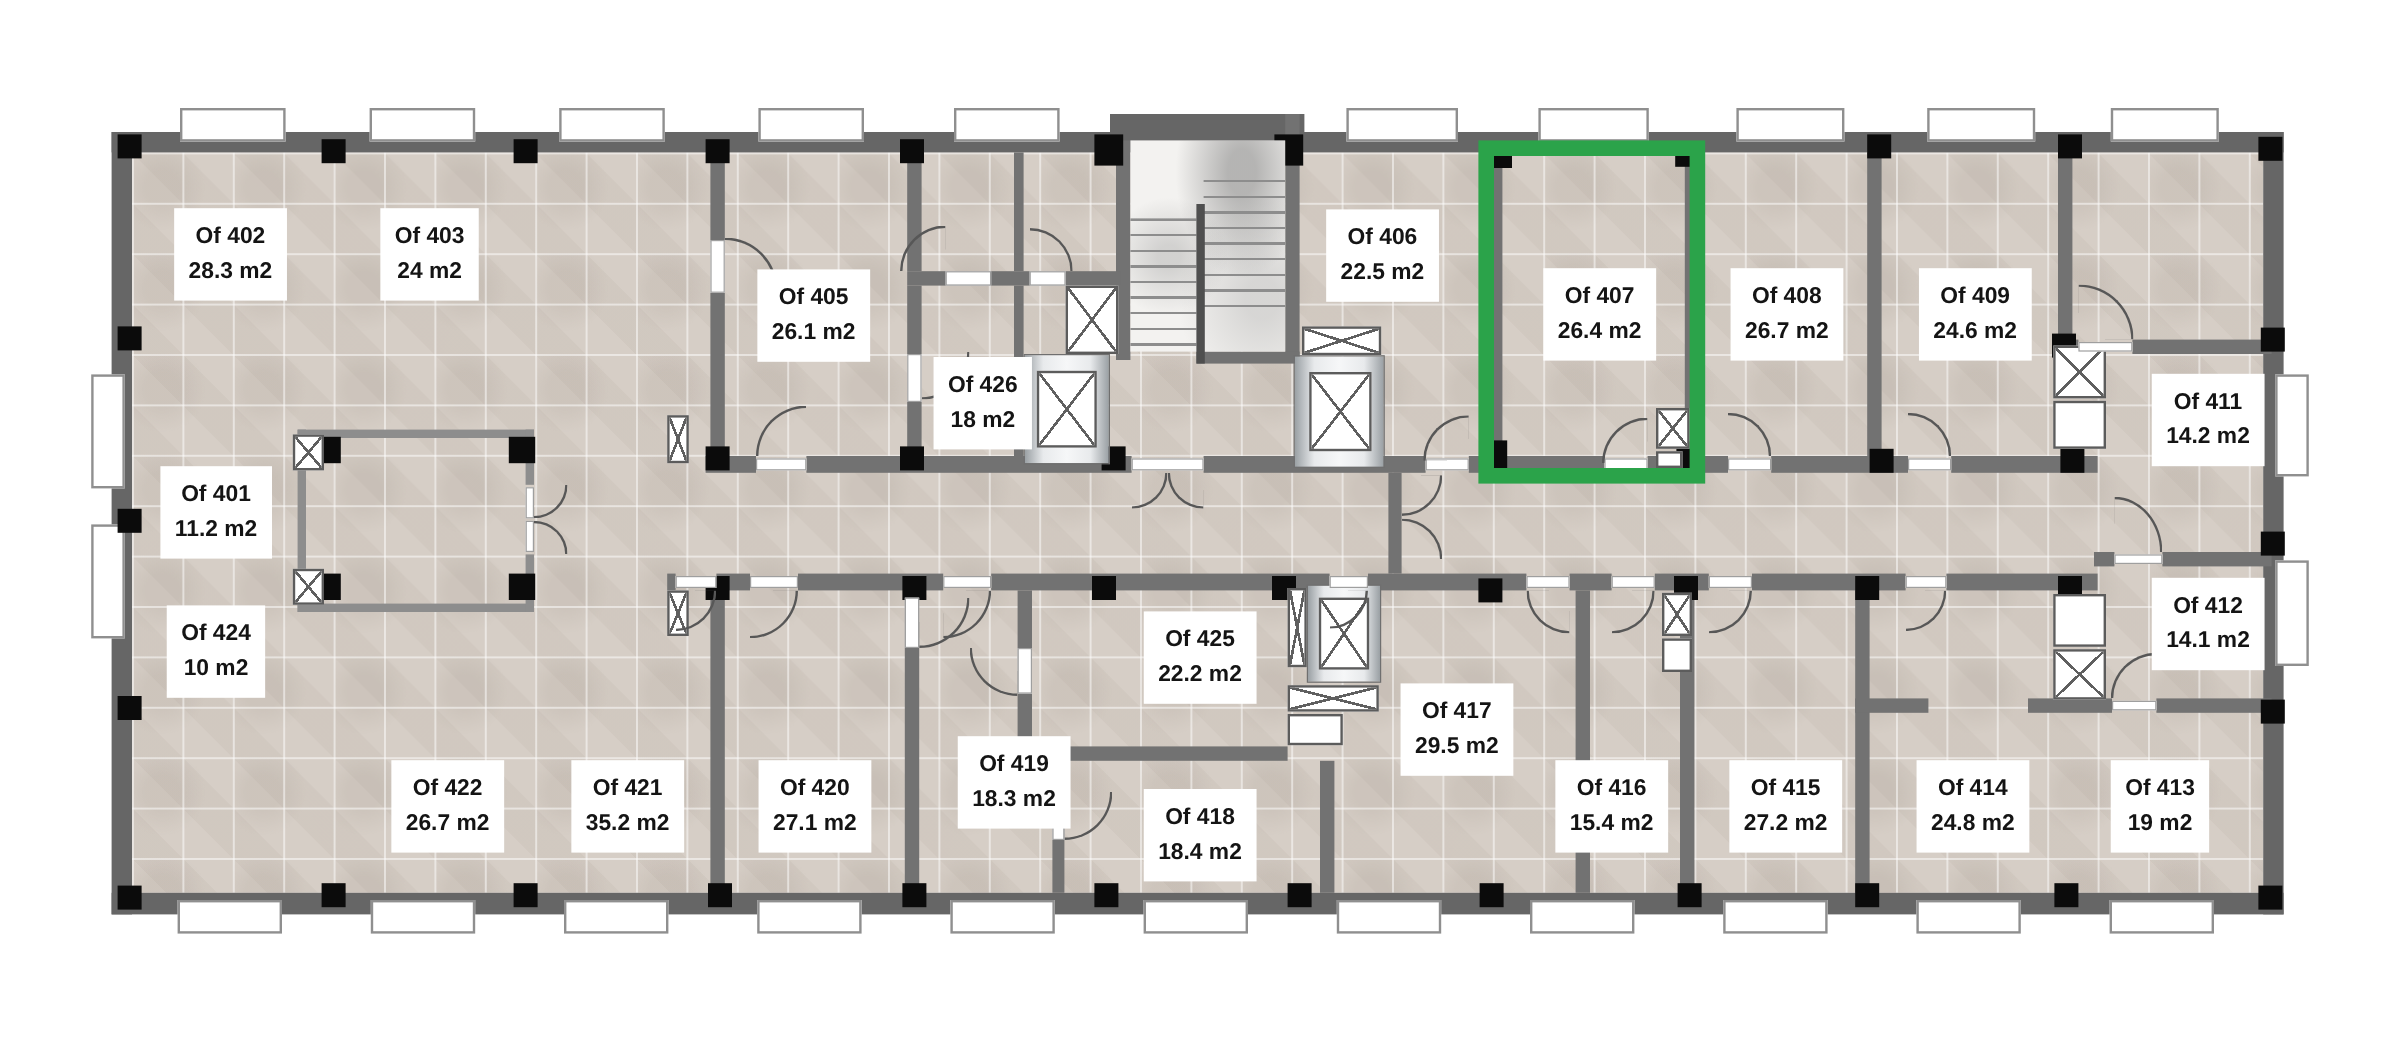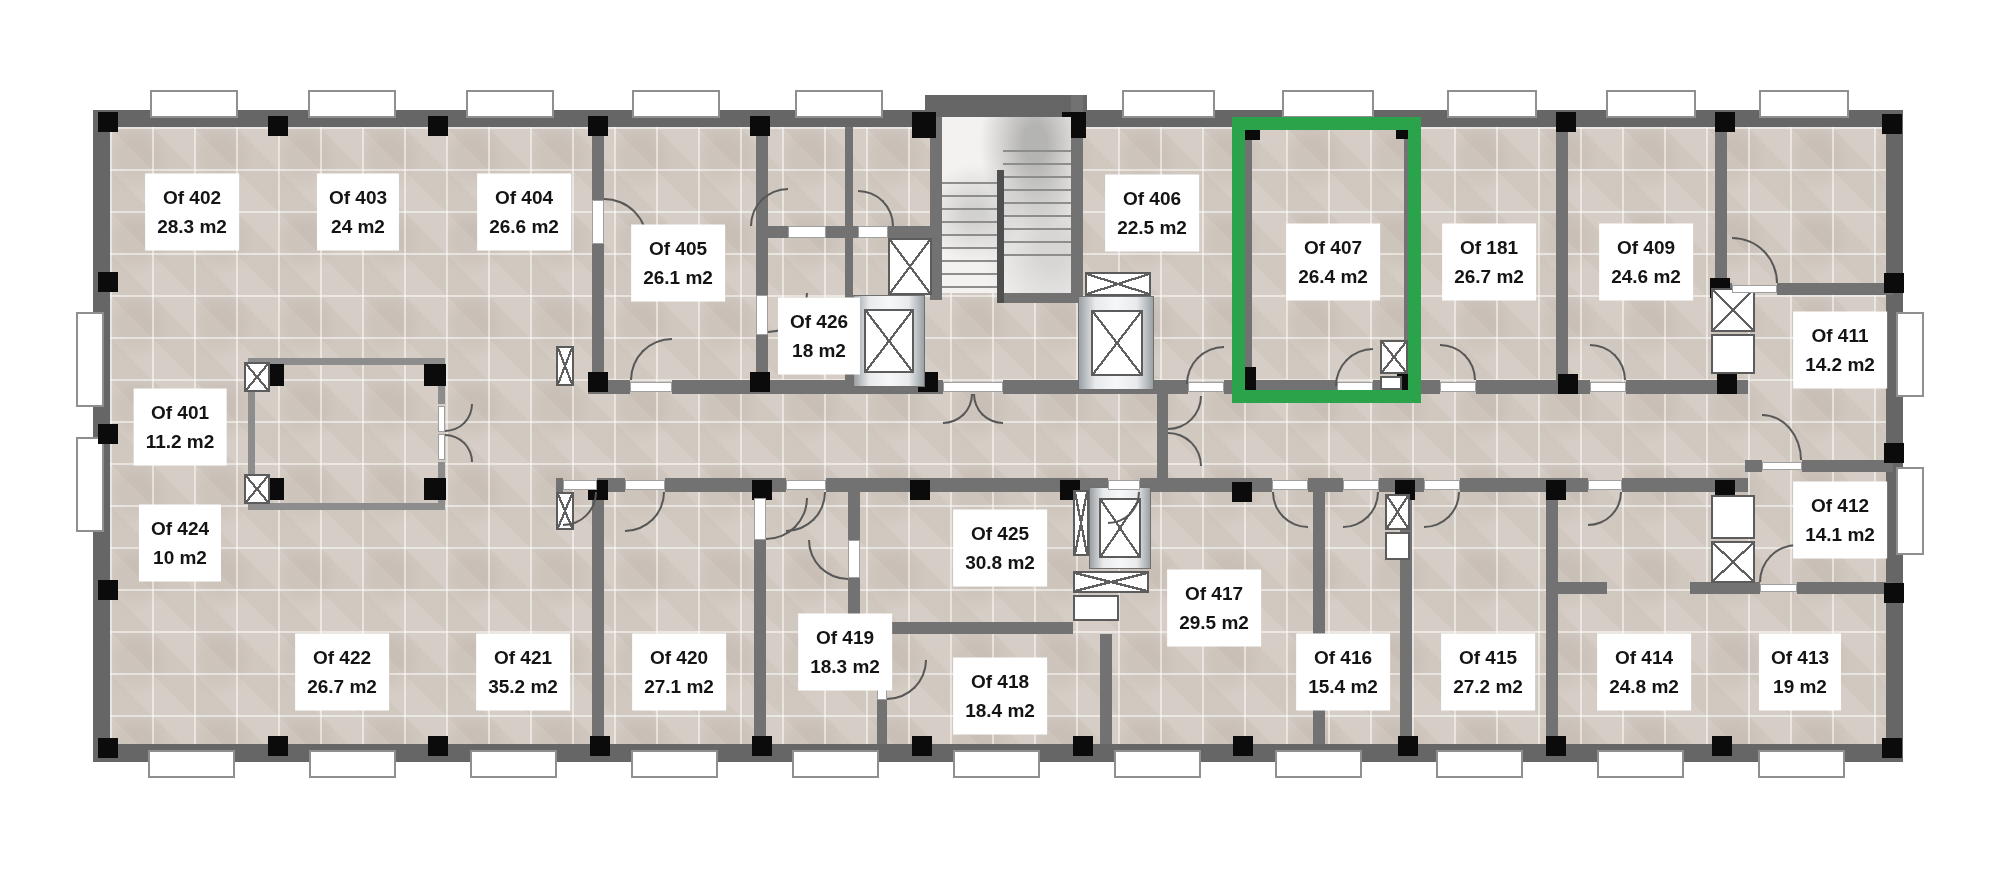--- a/index.html
+++ b/index.html
@@ -281,35 +281,34 @@
   <div class="arc r-br" style="left:887px;top:660px;width:40px;height:40px"></div>
   <div class="arc r-br" style="left:766px;top:498px;width:42px;height:42px"></div>
   <div class="arc r-br" style="left:1168px;top:396px;width:34px;height:34px"></div>
   <div class="arc r-tr" style="left:1168px;top:432px;width:34px;height:34px"></div>
 
   <div id="highlight"></div>
 
   <div class="lbl" style="left:180px;top:427px"><span>Of 401</span><br><span>11.2 m2</span></div>
   <div class="lbl" style="left:192px;top:212px"><span>Of 402</span><br><span>28.3 m2</span></div>
   <div class="lbl" style="left:358px;top:212px"><span>Of 403</span><br><span>24 m2</span></div>
-  <div class="lbl" style="left:524px;top:212px"><span>Of 404</span><br><span>26.6 m2</span></div>
   <div class="lbl" style="left:678px;top:263px"><span>Of 405</span><br><span>26.1 m2</span></div>
   <div class="lbl" style="left:1152px;top:213px"><span>Of 406</span><br><span>22.5 m2</span></div>
   <div class="lbl" style="left:1333px;top:262px"><span>Of 407</span><br><span>26.4 m2</span></div>
-  <div class="lbl" style="left:1489px;top:262px"><span>Of 181</span><br><span>26.7 m2</span></div>
+  <div class="lbl" style="left:1489px;top:262px"><span>Of 408</span><br><span>26.7 m2</span></div>
   <div class="lbl" style="left:1646px;top:262px"><span>Of 409</span><br><span>24.6 m2</span></div>
   <div class="lbl" style="left:1840px;top:350px"><span>Of 411</span><br><span>14.2 m2</span></div>
   <div class="lbl" style="left:1840px;top:520px"><span>Of 412</span><br><span>14.1 m2</span></div>
   <div class="lbl" style="left:1800px;top:672px"><span>Of 413</span><br><span>19 m2</span></div>
   <div class="lbl" style="left:1644px;top:672px"><span>Of 414</span><br><span>24.8 m2</span></div>
   <div class="lbl" style="left:1488px;top:672px"><span>Of 415</span><br><span>27.2 m2</span></div>
   <div class="lbl" style="left:1343px;top:672px"><span>Of 416</span><br><span>15.4 m2</span></div>
   <div class="lbl" style="left:1214px;top:608px"><span>Of 417</span><br><span>29.5 m2</span></div>
   <div class="lbl" style="left:1000px;top:696px"><span>Of 418</span><br><span>18.4 m2</span></div>
   <div class="lbl" style="left:845px;top:652px"><span>Of 419</span><br><span>18.3 m2</span></div>
   <div class="lbl" style="left:679px;top:672px"><span>Of 420</span><br><span>27.1 m2</span></div>
   <div class="lbl" style="left:523px;top:672px"><span>Of 421</span><br><span>35.2 m2</span></div>
-  <div class="lbl" style="left:342px;top:672px"><span>Of 422</span><br><span>26.7 m2</span></div>
+  <div class="lbl" style="left:373px;top:672px"><span>Of 422</span><br><span>26.7 m2</span></div>
   <div class="lbl" style="left:180px;top:543px"><span>Of 424</span><br><span>10 m2</span></div>
-  <div class="lbl" style="left:1000px;top:548px"><span>Of 425</span><br><span>30.8 m2</span></div>
+  <div class="lbl" style="left:1000px;top:548px"><span>Of 425</span><br><span>22.2 m2</span></div>
   <div class="lbl" style="left:819px;top:336px"><span>Of 426</span><br><span>18 m2</span></div>
 
 </div>
 
 </body></html>

